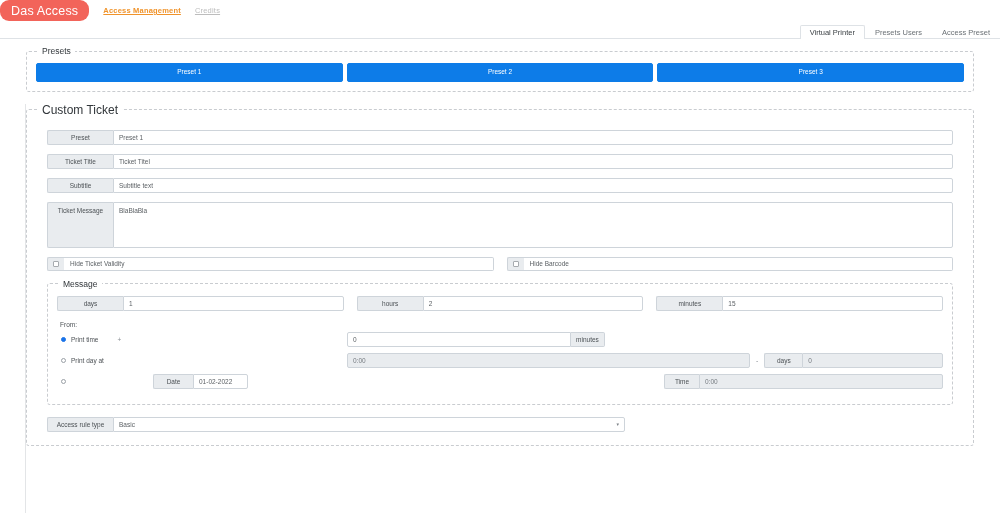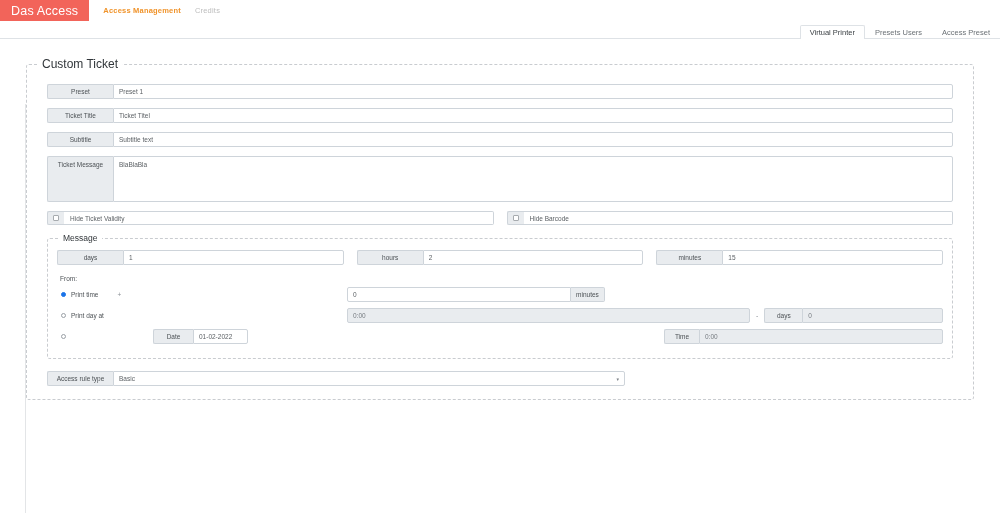--- a/index.html
+++ b/index.html
@@ -21,23 +21,24 @@
     align-items: stretch;
     background: #ffffff;
   }
   .brand {
     background: #f2645a;
     color: #ffffff;
     font-size: 12.5px;
     display: flex; align-items: center;
     padding: 0 11px;
     letter-spacing: .2px;
+    border-radius: 9px;
   }
   .nav-links { display: flex; align-items: center; gap: 14px; padding-left: 14px; }
-  .nav-link { font-size: 7.5px; font-weight: bold; letter-spacing: .2px; }
+  .nav-link { font-size: 7.5px; font-weight: bold; letter-spacing: .2px; text-decoration: underline; }
   .nav-link.active { color: #f0932a; }
   .nav-link.muted { color: #bdbdbd; font-weight: normal; }
 
   
   .tabbar {
     border-bottom: 1px solid #dee2e6;
     height: 18px;
     display: flex;
     align-items: flex-end;
     padding-left: 14px;
@@ -248,20 +249,28 @@
     <div class="tab active">Virtual Printer</div>
     <div class="tab">Presets Users</div>
     <div class="tab">Access Preset</div>
   </div>
 
   <div class="left-rule"></div>
 
   <div class="content">
     <div class="inner">
 
+      <fieldset class="box">
+        <legend>Presets</legend>
+        <div class="preset-row">
+          <div class="preset-btn">Preset 1</div>
+          <div class="preset-btn">Preset 2</div>
+          <div class="preset-btn">Preset 3</div>
+        </div>
+      </fieldset>
 
       <div class="ticket-wrap">
         <fieldset class="box big">
           <legend>Custom Ticket</legend>
 
           <div class="ticket-body">
 
             <div class="igroup">
               <div class="iaddon">Preset</div>
               <div class="ifield">Preset 1</div>

